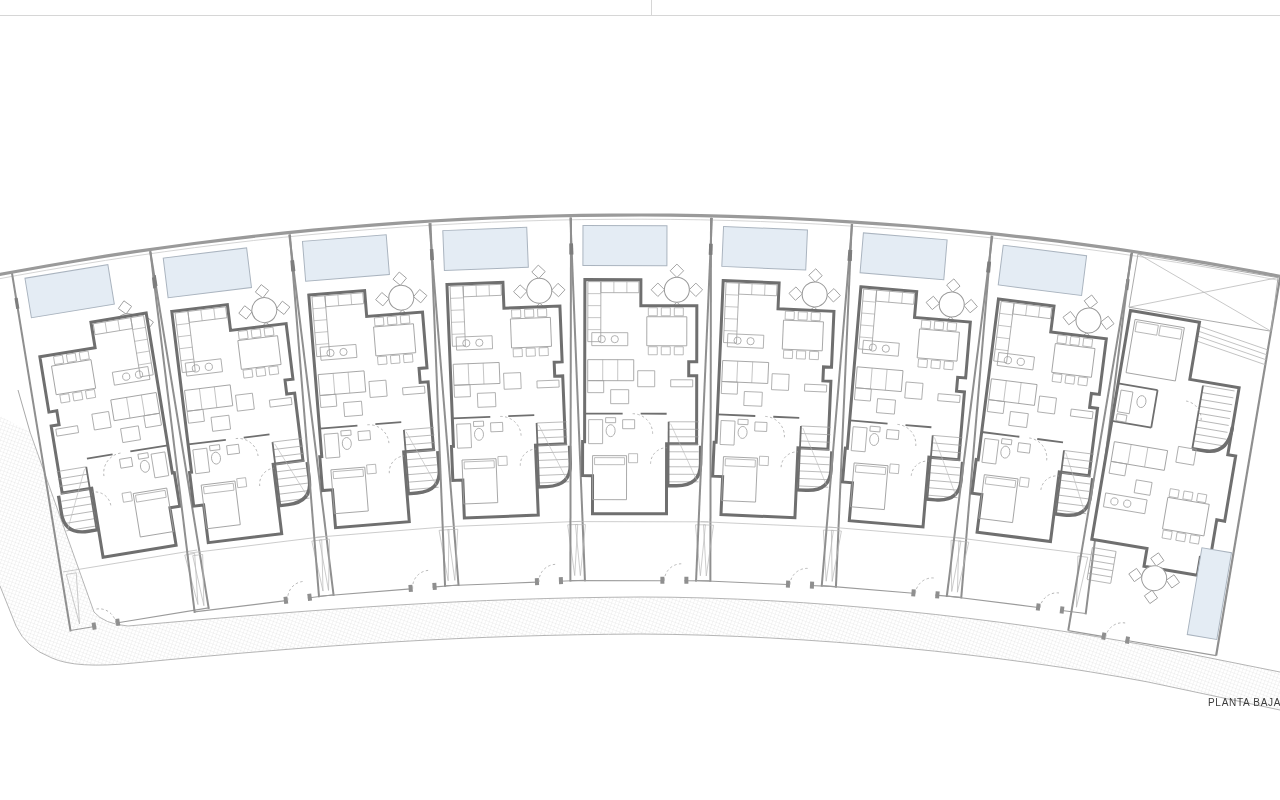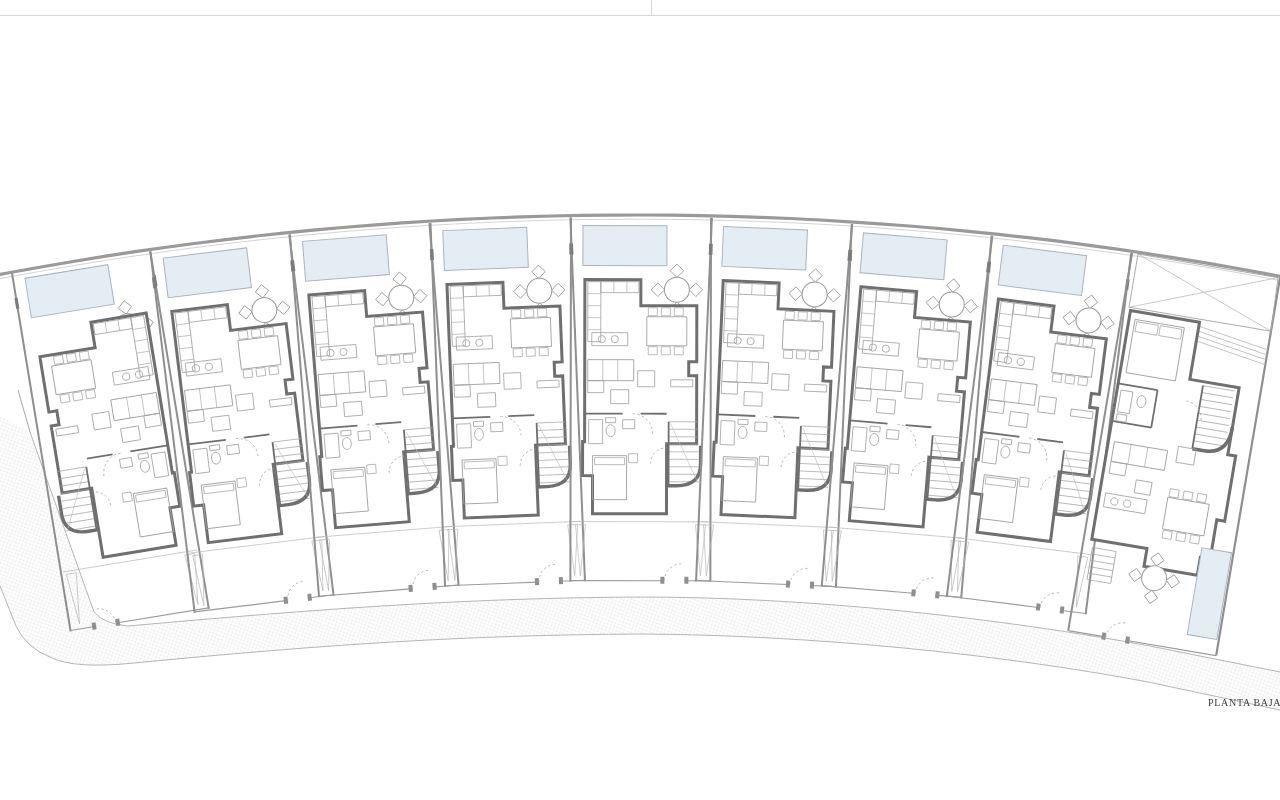--- a/index.html
+++ b/index.html
@@ -1,17 +1,17 @@
 <!DOCTYPE html>
 <html><head>
 <meta charset="utf-8">
 <style>
   html,body{margin:0;padding:0;background:#ffffff;}
   .screen{position:relative;width:1280px;height:748px;background:#fff;overflow:hidden;
-          font-family:Liberation Serif, serif;}
+          font-family:Liberation Sans, sans-serif;}
   .top-strip{position:absolute;top:0;left:0;width:1280px;height:15px;background:#fff;
              border-bottom:1px solid #d6d6d6;}
   .top-divider{position:absolute;top:0;height:15px;width:1px;background:#d6d6d6;}
   .plan-title{position:absolute;font-size:10px;letter-spacing:.7px;color:#3c3c3c;
               white-space:nowrap;}
   svg{position:absolute;left:0;top:0;}
 </style>
 </head>
 <body>
 

